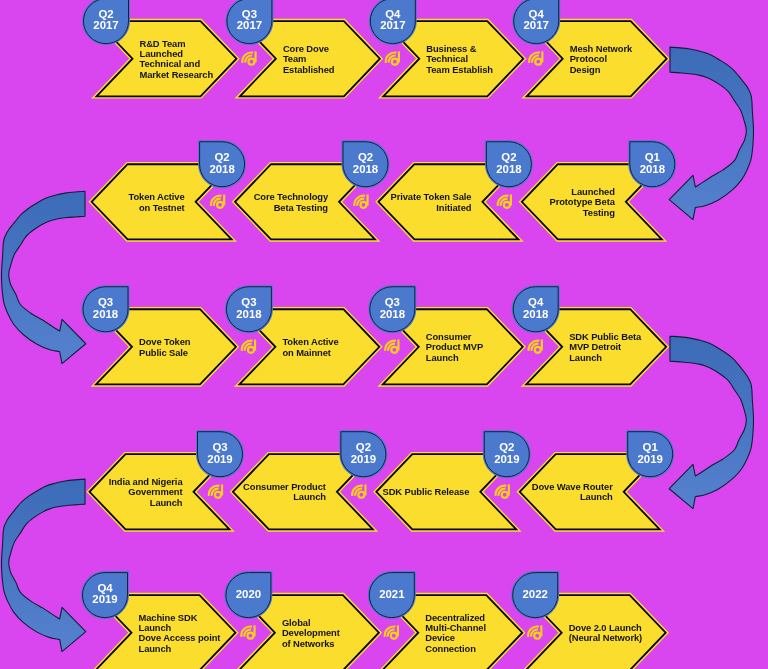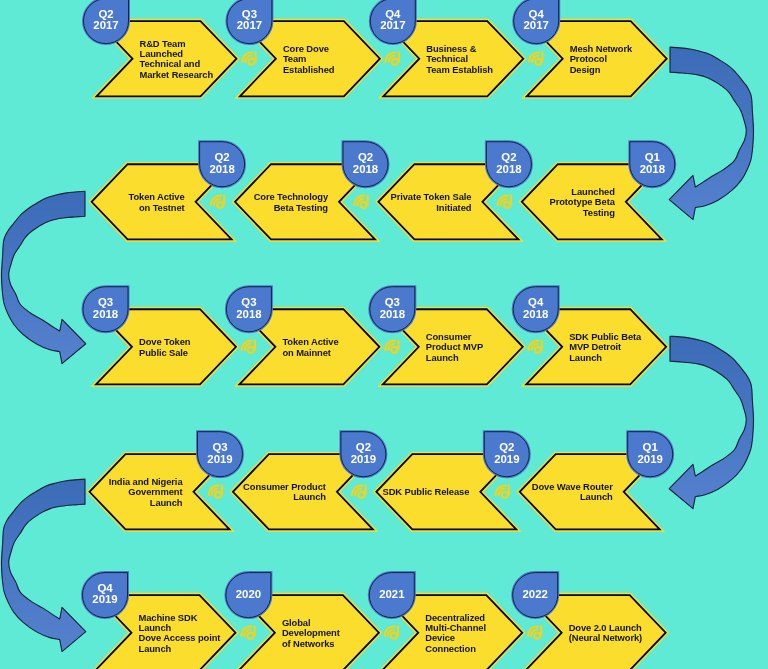--- a/index.html
+++ b/index.html
@@ -1,17 +1,17 @@
 <!DOCTYPE html>
 <html><head>
 <meta charset="utf-8">
 <title>Dove Roadmap</title>
 <style>
   html,body{margin:0;padding:0;background:#000;width:768px;height:669px;overflow:hidden;}
-  #stage{position:relative;width:768px;height:669px;background:#5eead4;}
+  #stage{position:relative;width:768px;height:669px;background:#d946ef;}
   #board{position:absolute;left:0;top:0;width:768px;height:669px;display:block;}
   .chev-txt{font-family:"Liberation Sans",sans-serif;font-weight:bold;font-size:9.4px;fill:#141414;letter-spacing:-0.1px;}
   .badge-txt{font-family:"Liberation Sans",sans-serif;font-weight:bold;font-size:11.4px;fill:#ffffff;}
 </style>
 </head>
 <body>
 
 <div id="stage">
   <svg id="board" viewBox="0 0 768 669" width="768" height="669">
       <defs>

